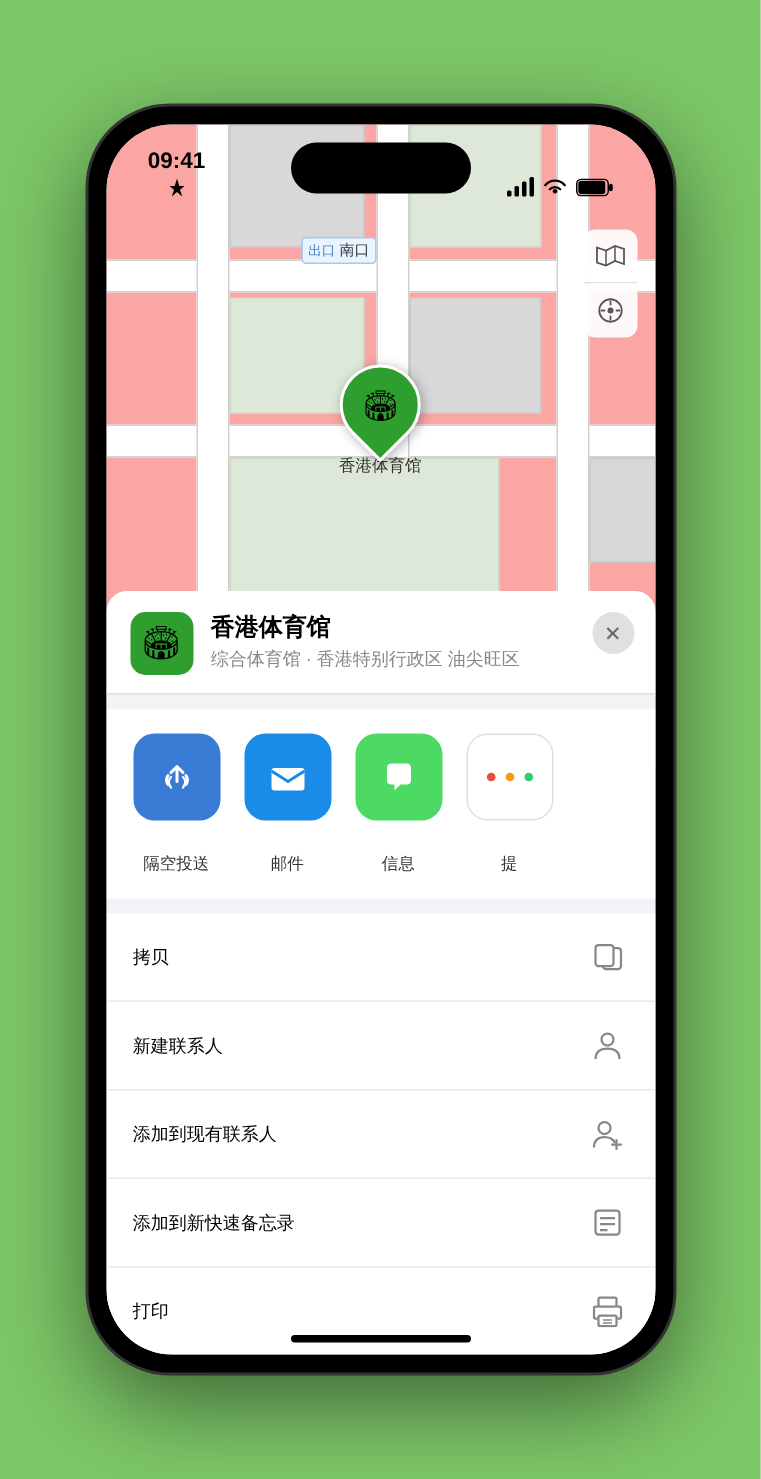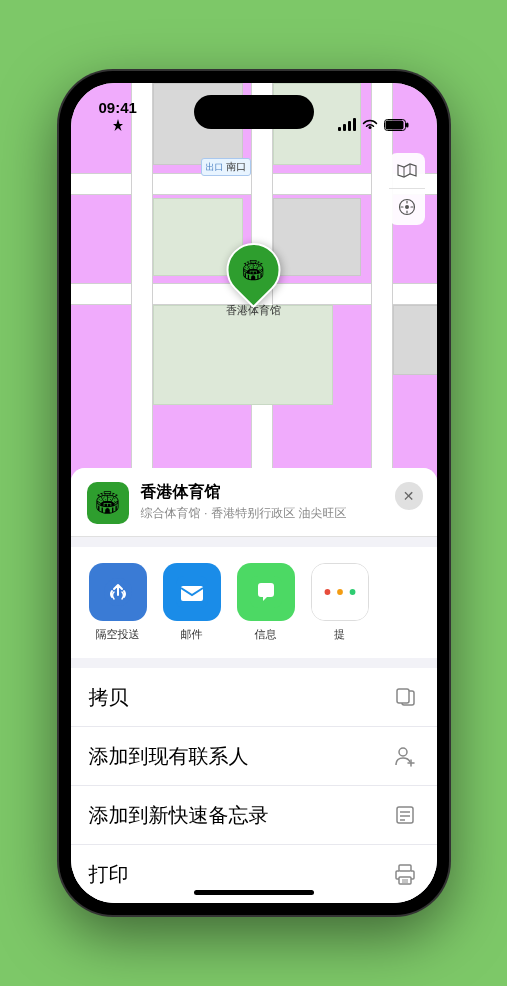--- a/index.html
+++ b/index.html
@@ -78,21 +78,21 @@
       background: #000;
       border-radius: 1px;
     }
     
     .map-area {
       position: absolute;
       top: 0;
       left: 0;
       right: 0;
       height: 430px;
-      background: #f0abfc;
+      background: #fca5a5;
       overflow: hidden;
     }
     .map-road-h {
       position: absolute;
       height: 22px;
       background: #fff;
       border-top: 1px solid #d0d0d0;
       border-bottom: 1px solid #d0d0d0;
     }
     .map-road-v {
@@ -261,20 +261,21 @@
       border-radius: 14px;
       display: flex;
       align-items: center;
       justify-content: center;
       font-size: 28px;
     }
     .share-label {
       font-size: 11px;
       color: #333;
       text-align: center;
+      margin-top: 15px;
     }
     .share-item-notes .share-icon {
       border: 2.5px solid #e53935;
       background: #fff;
     }
     .notes-icon-inner {
       width: 52px;
       height: 52px;
       background: linear-gradient(180deg, #FFE066 0%, #FFCF00 100%);
       border-radius: 12px;
@@ -300,21 +301,21 @@
       align-items: center;
       justify-content: space-between;
       padding: 15px 18px;
       border-bottom: 1px solid #e8e8ee;
       cursor: pointer;
     }
     .action-item:last-child {
       border-bottom: none;
     }
     .action-label {
-      font-size: 20px;
+      font-size: 12px;
       color: #000;
     }
     .action-icon {
       width: 28px;
       height: 28px;
       display: flex;
       align-items: center;
       justify-content: center;
       color: #888;
       font-size: 18px;
@@ -480,20 +481,29 @@
         <div class="action-item">
           <span class="action-label">拷贝</span>
           <div class="action-icon">
             <svg width="22" height="22" viewBox="0 0 22 22">
               <rect x="8" y="5" width="12" height="14" rx="2" fill="none" stroke="#888" stroke-width="1.5"></rect>
               <rect x="3" y="3" width="12" height="14" rx="2" fill="white" stroke="#888" stroke-width="1.5"></rect>
             </svg>
           </div>
         </div>
 
+        <div class="action-item">
+          <span class="action-label">新建联系人</span>
+          <div class="action-icon">
+            <svg width="22" height="22" viewBox="0 0 22 22">
+              <circle cx="11" cy="7" r="4" fill="none" stroke="#888" stroke-width="1.5"></circle>
+              <path d="M3 20 C3 15 6 13 11 13 C16 13 19 15 19 20" fill="none" stroke="#888" stroke-width="1.5"></path>
+            </svg>
+          </div>
+        </div>
 
         <div class="action-item">
           <span class="action-label">添加到现有联系人</span>
           <div class="action-icon">
             <svg width="22" height="22" viewBox="0 0 22 22">
               <circle cx="9" cy="7" r="4" fill="none" stroke="#888" stroke-width="1.5"></circle>
               <path d="M2 20 C2 15 5 13 9 13 C12 13 15 14.5 16 17" fill="none" stroke="#888" stroke-width="1.5"></path>
               <path d="M17 15 L17 21 M14 18 L20 18" stroke="#888" stroke-width="1.5" stroke-linecap="round"></path>
             </svg>
           </div>

